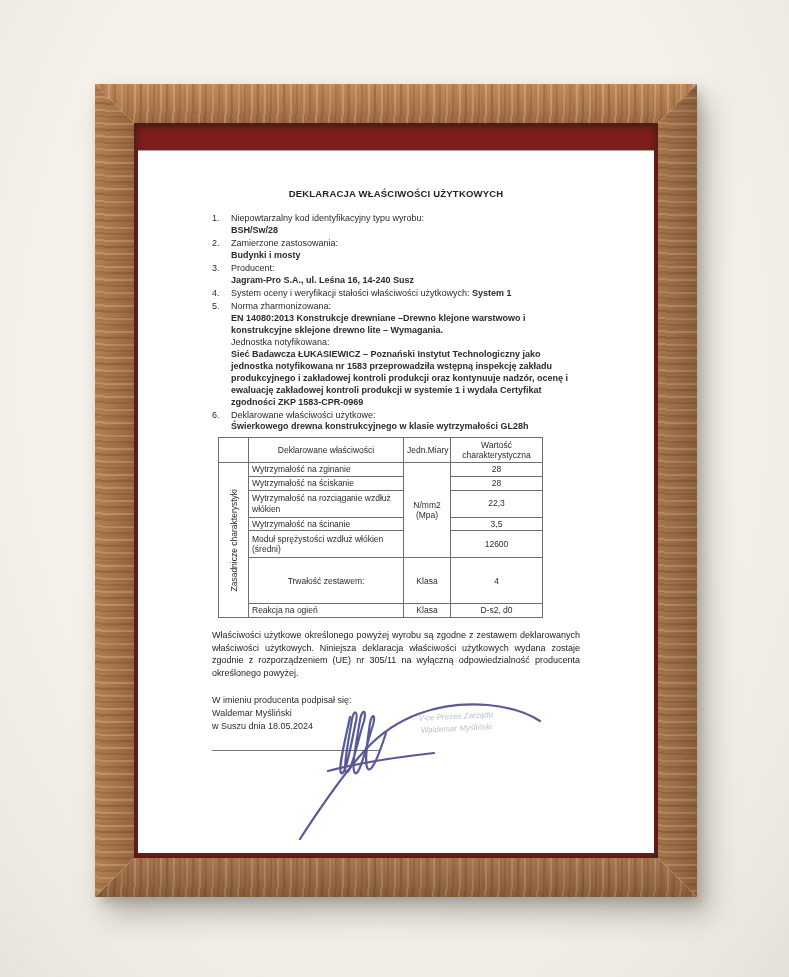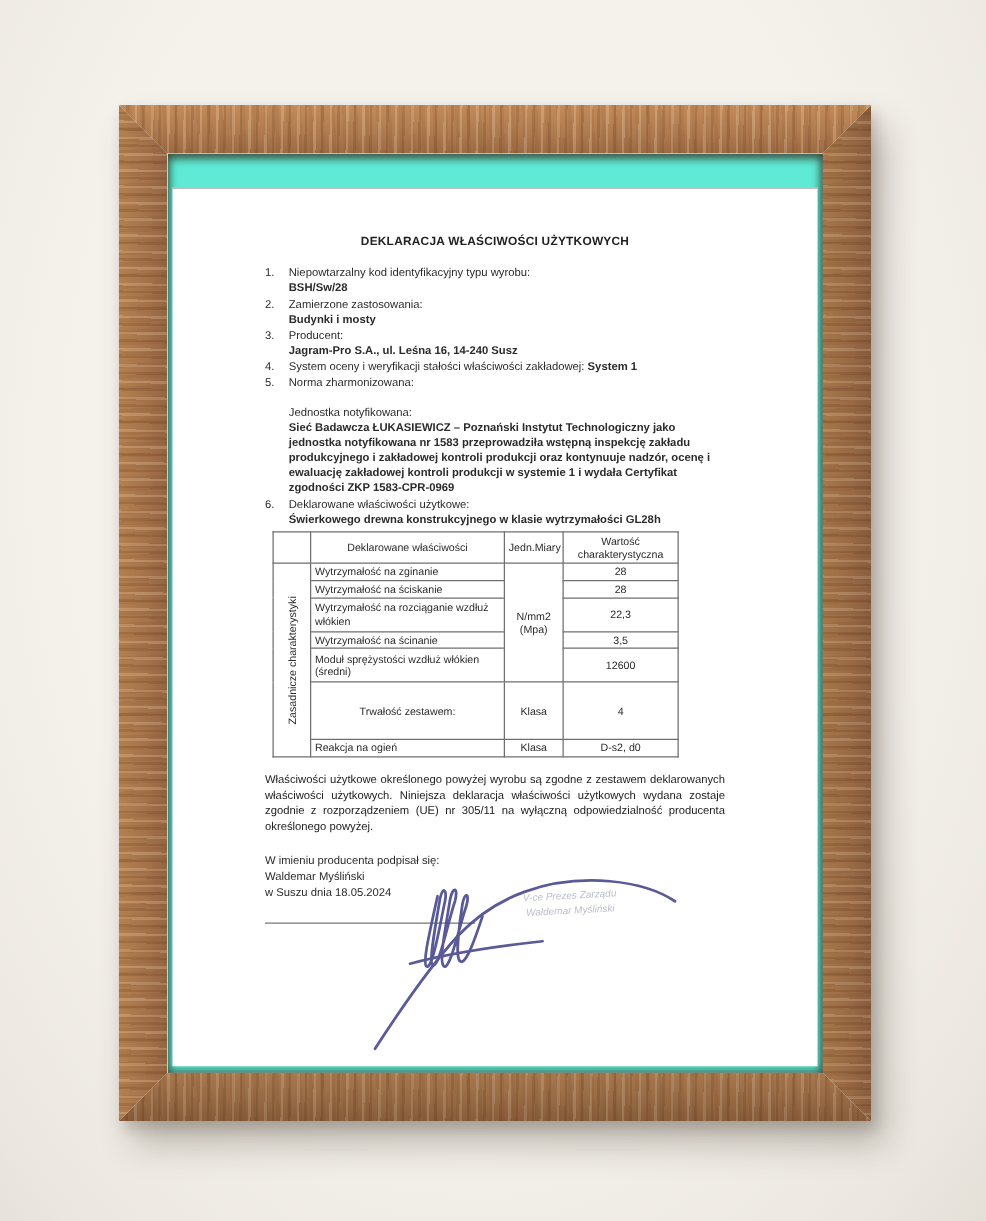--- a/index.html
+++ b/index.html
@@ -34,21 +34,21 @@
       repeating-linear-gradient(178deg, rgba(120,70,35,0.12) 0 3px, rgba(255,255,255,0) 3px 9px),
       linear-gradient(90deg, #b3804f 0%, #a5734a 55%, #946442 100%);
   }
   .wood-top    { filter:brightness(1.04); }
   .wood-left   { filter:brightness(1.00); }
   .wood-right  { filter:brightness(0.93); }
   .wood-bottom { filter:brightness(0.90); }
 
   
   .opening {
-    position:absolute; inset:39px; background:#5eead4;
+    position:absolute; inset:39px; background:#7f1d1d;
     box-shadow: inset 0 5px 6px rgba(45,32,20,0.55),
                 inset 4px 0 5px rgba(45,32,20,0.28),
                 inset -4px 0 5px rgba(45,32,20,0.28),
                 inset 0 -4px 5px rgba(45,32,20,0.25);
   }
   .sheet {
     position:absolute; left:4px; right:4px; top:27px; bottom:5px;
     background:#ffffff; border-top:1px solid #aaa49c;
   }
   .content { position:relative; padding:37px 74px 0 74px; color:#2b2b2b; }
@@ -130,30 +130,30 @@
             <span class="num">3.</span>
             <span class="body">
               <span>Producent:</span><br>
               <span class="val">Jagram-Pro S.A., ul. Leśna 16, 14-240 Susz</span>
             </span>
           </div>
 
           <div class="li">
             <span class="num">4.</span>
             <span class="body">
-              <span>System oceny i weryfikacji stałości właściwości zakładowej:</span>
+              <span>System oceny i weryfikacji stałości właściwości użytkowych:</span>
               <span class="val">System 1</span>
             </span>
           </div>
 
           <div class="li">
             <span class="num">5.</span>
             <span class="body">
               <span>Norma zharmonizowana:</span><br>
-              <br>
+              <span class="b">EN 14080:2013 Konstrukcje drewniane –Drewno klejone warstwowo i konstrukcyjne sklejone drewno lite – Wymagania.</span><br>
               <span>Jednostka notyfikowana:</span><br>
               <span class="b">Sieć Badawcza ŁUKASIEWICZ – Poznański Instytut Technologiczny jako jednostka notyfikowana nr 1583 przeprowadziła wstępną inspekcję zakładu produkcyjnego i zakładowej kontroli produkcji oraz kontynuuje nadzór, ocenę i ewaluację zakładowej kontroli produkcji w systemie 1 i wydała Certyfikat zgodności ZKP 1583-CPR-0969</span>
             </span>
           </div>
 
           <div class="li">
             <span class="num">6.</span>
             <span class="body">
               <span>Deklarowane właściwości użytkowe:</span><br>
               <span class="val">Świerkowego drewna konstrukcyjnego w klasie wytrzymałości GL28h</span>

